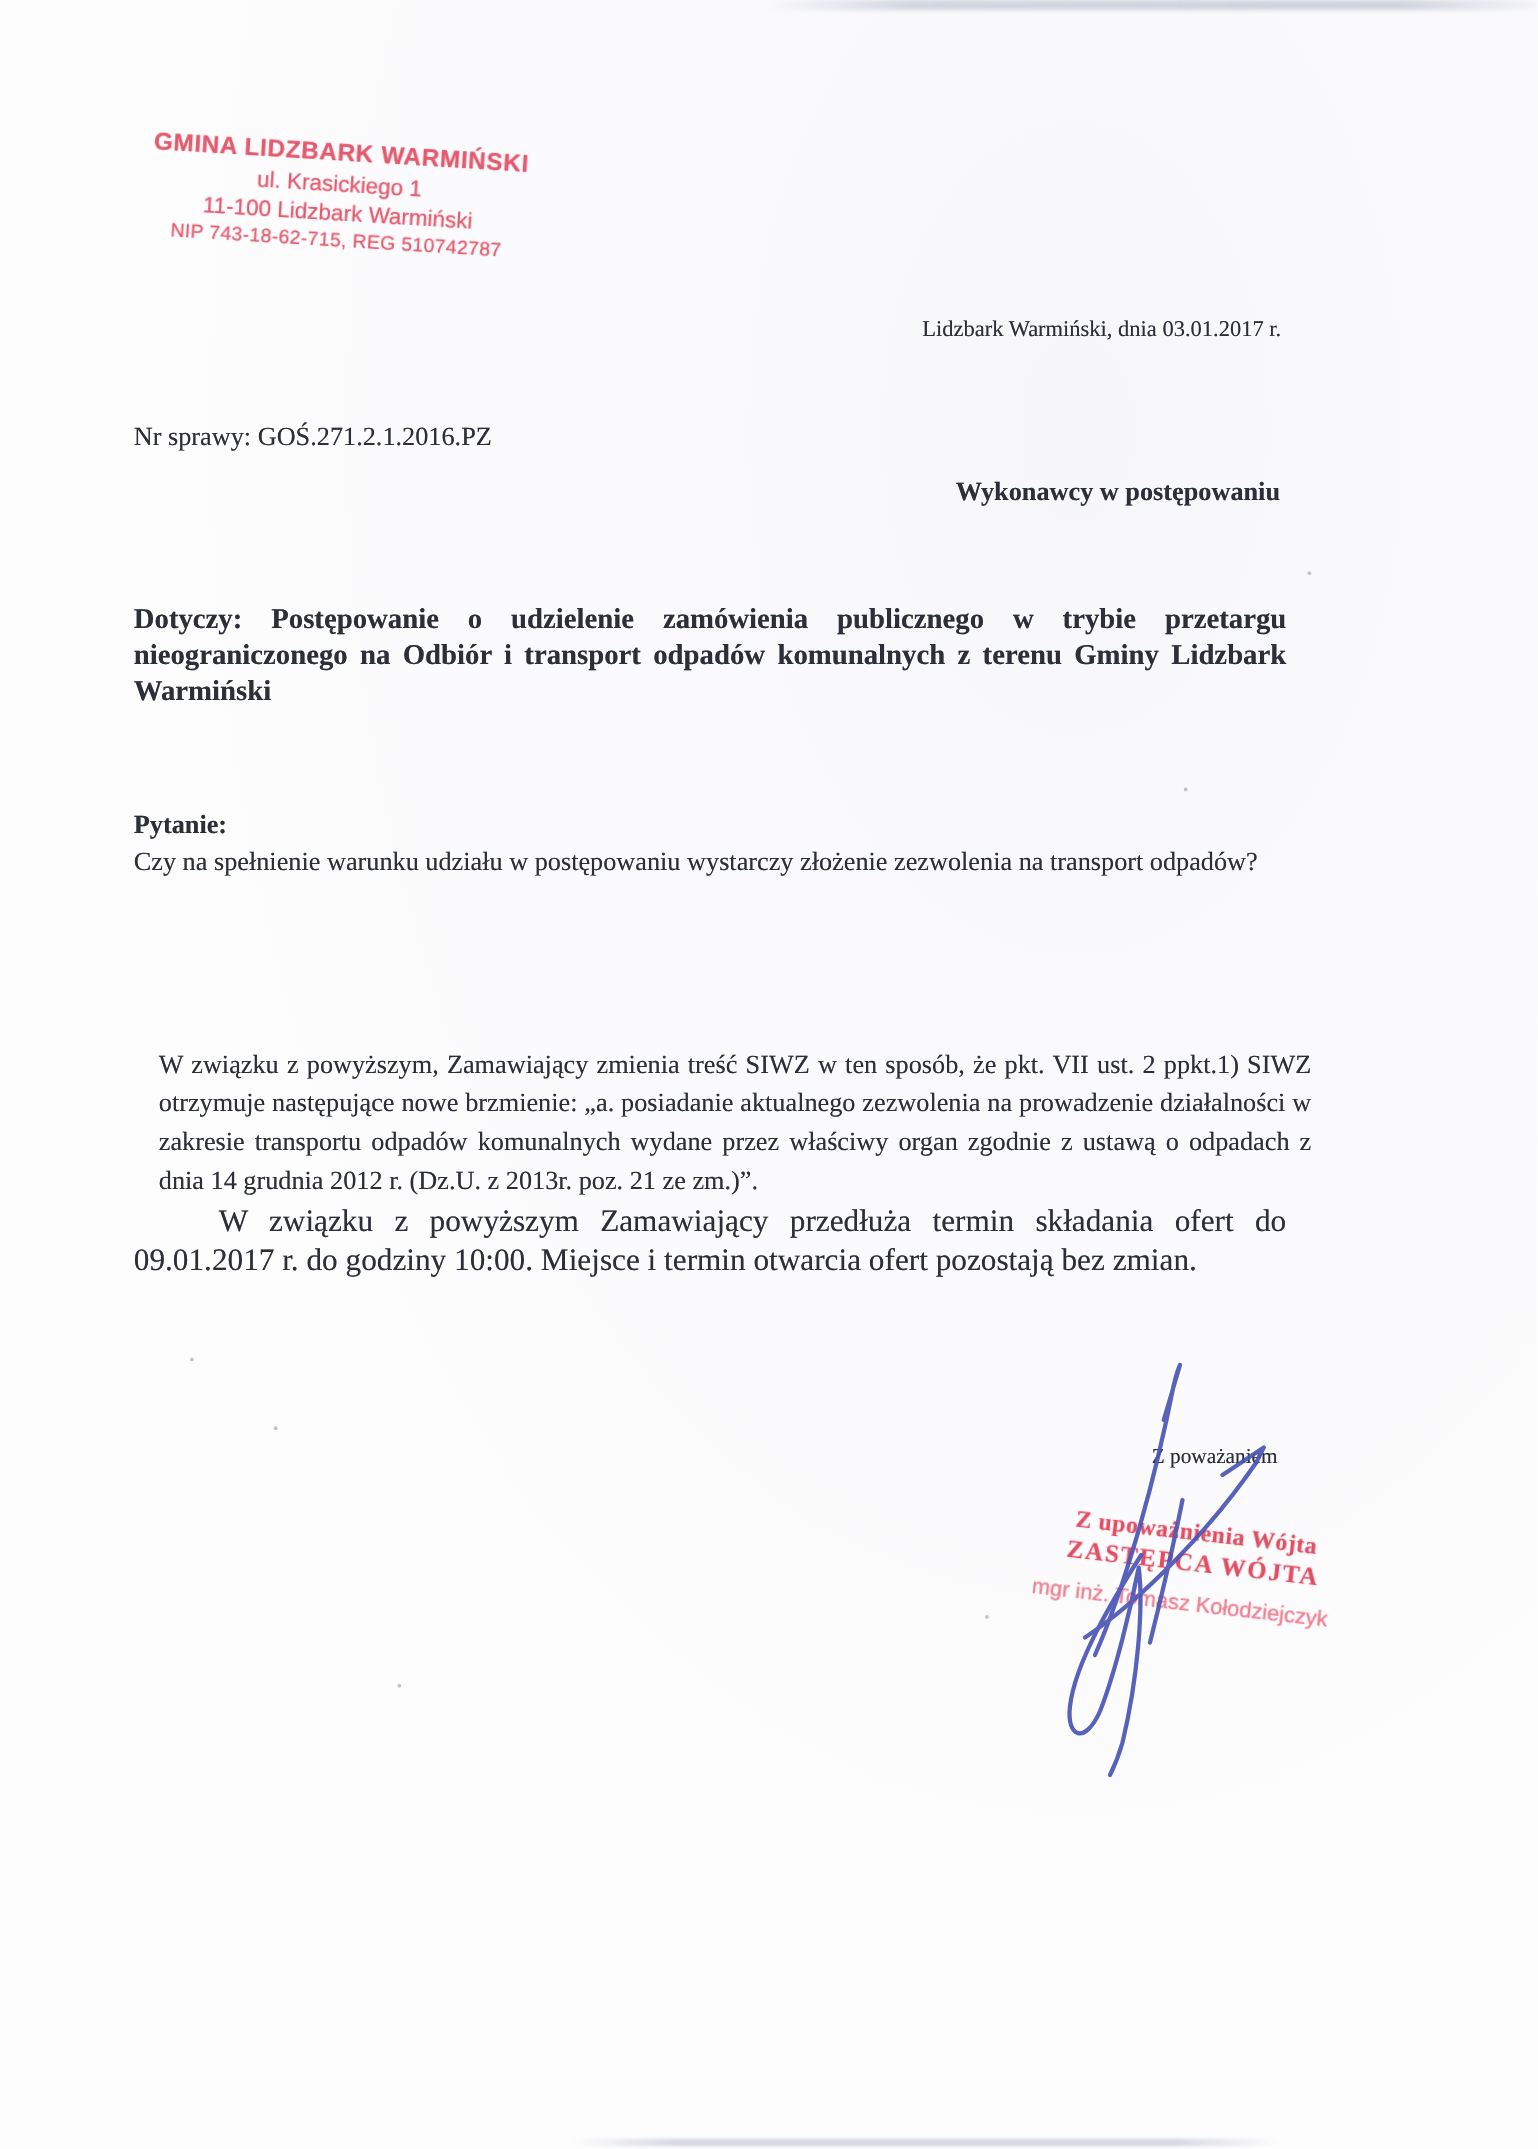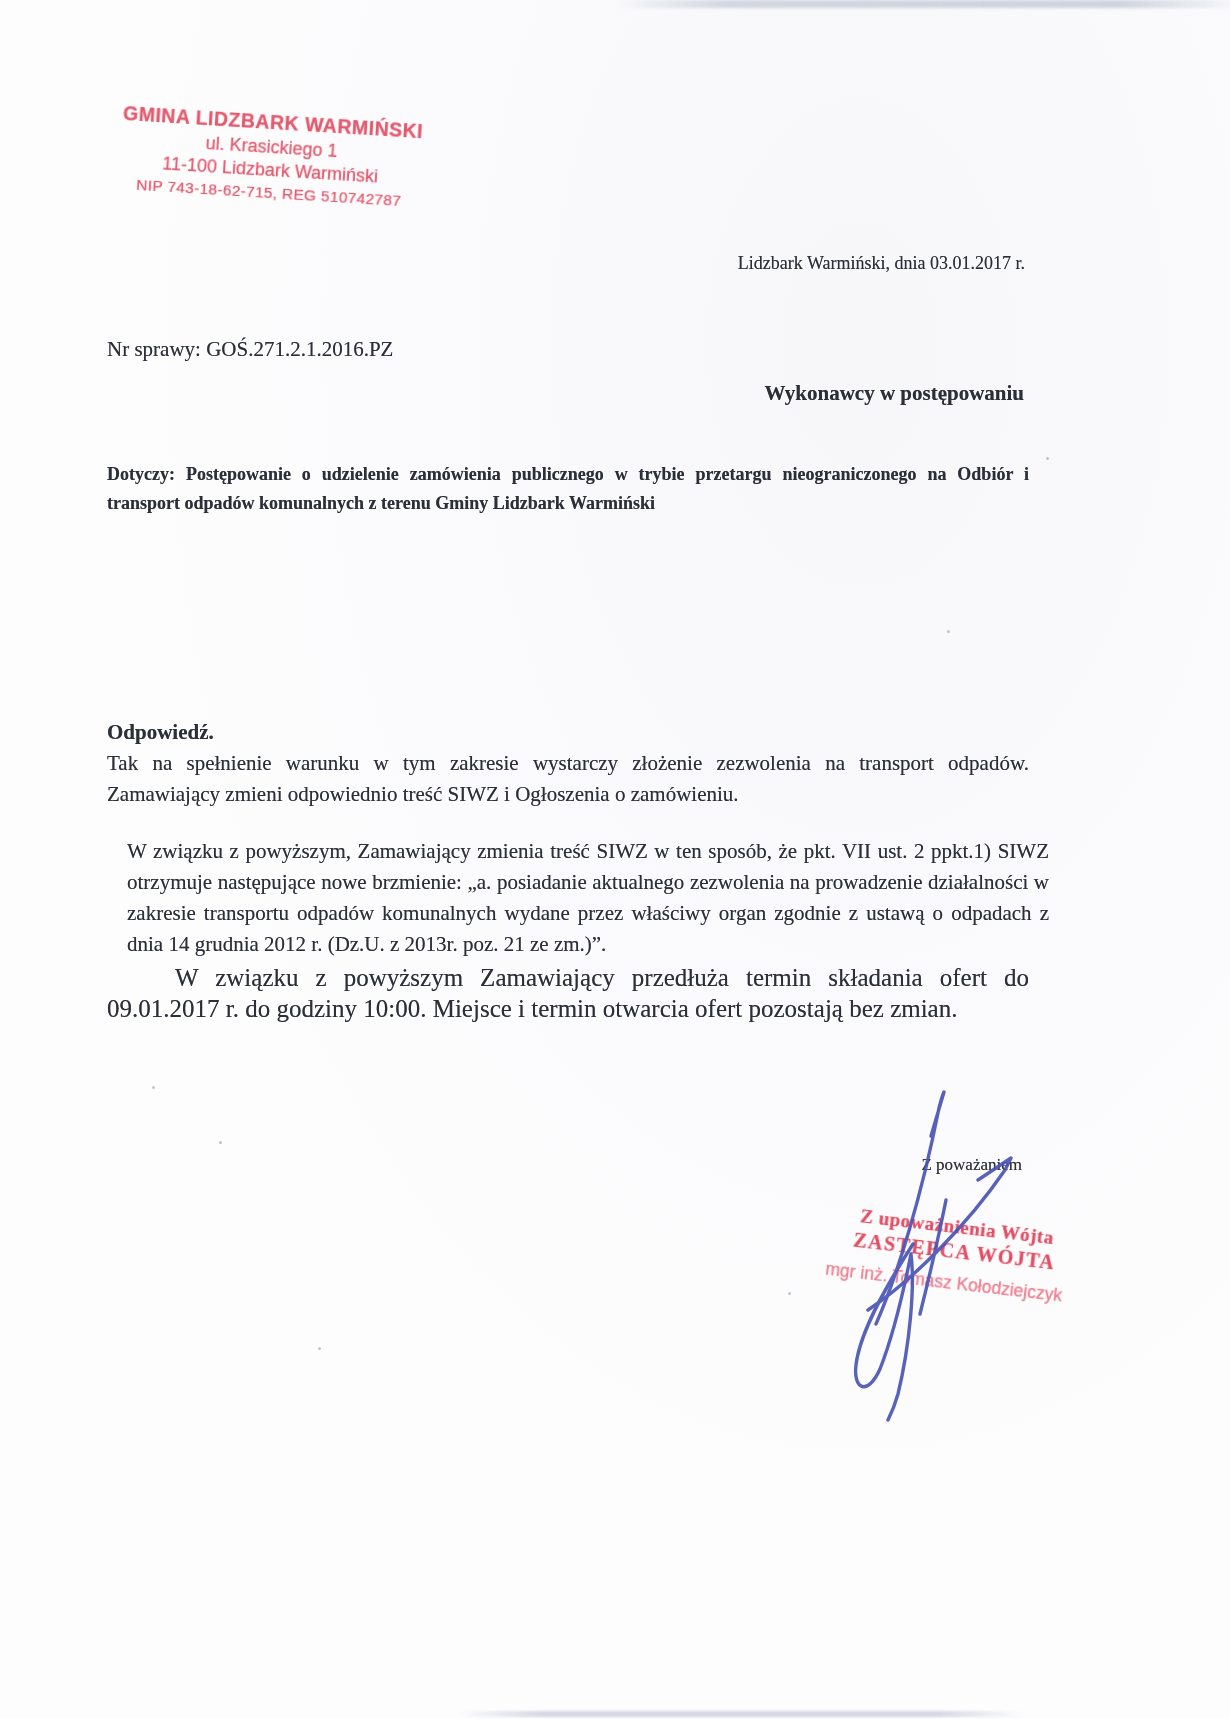--- a/index.html
+++ b/index.html
@@ -35,21 +35,21 @@
   }
   .stamp1 .s1{font-size:19.5px;font-weight:bold;letter-spacing:.5px;}
   .stamp1 .s2{font-size:18px;}
   .stamp1 .s3{font-size:18px;}
   .stamp1 .s4{font-size:15.5px;letter-spacing:.3px;}
 
   .dateline{top:253px;right:205px;font-size:18px;}
   .caseno{top:337px;left:107px;font-size:21px;}
   .addressee{top:381px;right:206px;font-size:21px;font-weight:bold;}
 
-  .subject{top:460px;left:107px;width:922px;font-size:18px;line-height:29px;font-weight:bold;}
+  .subject{top:480px;left:107px;width:922px;font-size:23px;line-height:29px;font-weight:bold;}
   .intro{top:543px;left:107px;width:922px;font-size:21px;line-height:31px;text-indent:68px;}
   .qblock{top:644px;left:107px;width:930px;font-size:21px;line-height:30px;}
   .ablock{top:717px;left:107px;width:922px;font-size:21px;line-height:31px;}
   .qblock .lbl,.ablock .lbl{font-weight:bold;display:block;}
   .change{top:836px;left:107px;width:922px;font-size:21px;line-height:31px;margin-left:20px;}
   .extension{top:962px;left:107px;width:922px;font-size:25px;line-height:31px;text-indent:68px;}
   .salutation{top:1155px;right:208px;font-size:17px;}
 
   
   .stamp2{
@@ -102,25 +102,25 @@
 
   <div class="abs txt dateline">Lidzbark Warmiński, dnia 03.01.2017 r.</div>
 
   <div class="abs txt caseno">Nr sprawy: GOŚ.271.2.1.2016.PZ</div>
 
   <div class="abs txt addressee">Wykonawcy w postępowaniu</div>
 
   <p class="abs txt subject just"><span class="b">Dotyczy:</span> <span>Postępowanie o udzielenie zamówienia publicznego w trybie przetargu nieograniczonego na Odbiór i transport odpadów komunalnych z terenu Gminy Lidzbark Warmiński</span></p>
 
 
+  <div class="abs txt qblock">
+    <span class="lbl">Pytanie:</span>
+    <span>Czy na spełnienie warunku udziału w postępowaniu wystarczy złożenie zezwolenia na transport odpadów?</span>
+  </div>
 
-  <div class="abs txt ablock just">
-    <span class="lbl">Odpowiedź.</span>
-    <span>Tak na spełnienie warunku w tym zakresie wystarczy złożenie zezwolenia na transport odpadów. Zamawiający zmieni odpowiednio treść SIWZ i Ogłoszenia o zamówieniu.</span>
-  </div>
 
   <p class="abs txt change just">W związku z powyższym, Zamawiający zmienia treść SIWZ w ten sposób, że pkt. VII ust. 2 ppkt.1) SIWZ otrzymuje następujące nowe brzmienie: „a. posiadanie aktualnego zezwolenia na prowadzenie działalności w zakresie transportu odpadów komunalnych wydane przez właściwy organ zgodnie z ustawą o odpadach z dnia 14 grudnia 2012 r. (Dz.U. z 2013r. poz. 21 ze zm.)”.</p>
 
   <p class="abs txt extension just">W związku z powyższym Zamawiający przedłuża termin składania ofert do 09.01.2017 r. do godziny 10:00. Miejsce i termin otwarcia ofert pozostają bez zmian.</p>
 
   <div class="abs txt salutation">Z poważaniem</div>
 
   <div class="abs stamp2">
     <div class="t1">Z upoważnienia Wójta</div>
     <div class="t2">ZASTĘPCA WÓJTA</div>

